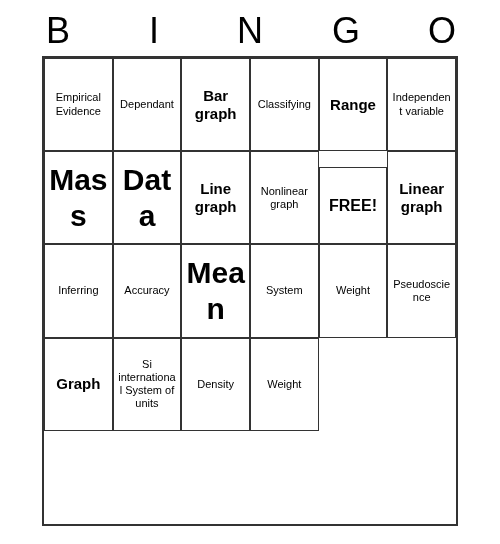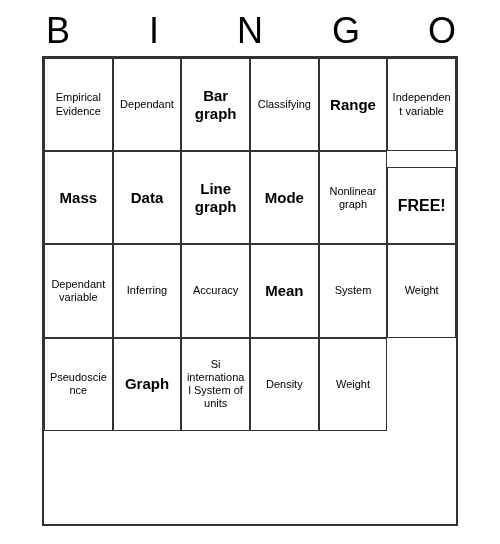--- a/index.html
+++ b/index.html
@@ -49,21 +49,21 @@
       align-items: center;
       justify-content: center;
       text-align: center;
       padding: 4px;
       font-size: 13px;
       line-height: 1.2;
       word-break: break-word;
     }
 
     .bingo-cell.large-text {
-      font-size: 15px;
+      font-size: 30px;
       font-weight: bold;
     }
 
     .bingo-cell.medium-text {
       font-size: 15px;
       font-weight: bold;
     }
 
     .bingo-cell.small-text {
       font-size: 11px;
@@ -89,24 +89,23 @@
 <div class="bingo-grid">
 <div class="bingo-cell small-text">Empirical Evidence</div>
     <div class="bingo-cell small-text">Dependant</div>
     <div class="bingo-cell medium-text">Bar graph</div>
     <div class="bingo-cell small-text">Classifying</div>
     <div class="bingo-cell medium-text">Range</div>
     <div class="bingo-cell small-text">Independent variable</div>
     <div class="bingo-cell large-text">Mass</div>
     <div class="bingo-cell large-text">Data</div>
     <div class="bingo-cell medium-text">Line graph</div>
-    <div class="bingo-cell large-text">Mode</div>
     <div class="bingo-cell small-text">Nonlinear graph</div>
     <div class="bingo-cell free-cell">FREE!</div>
-    <div class="bingo-cell small-text">Dependant variable</div>
+    <div class="bingo-cell medium-text">Linear graph</div>
     <div class="bingo-cell small-text">Inferring</div>
     <div class="bingo-cell small-text">Accuracy</div>
     <div class="bingo-cell large-text">Mean</div>
     <div class="bingo-cell small-text">System</div>
     <div class="bingo-cell small-text">Weight</div>
     <div class="bingo-cell small-text">Pseudoscience</div>
     <div class="bingo-cell medium-text">Graph</div>
     <div class="bingo-cell small-text">Si international System of units</div>
     <div class="bingo-cell small-text">Density</div>
     <div class="bingo-cell small-text">Weight</div>

